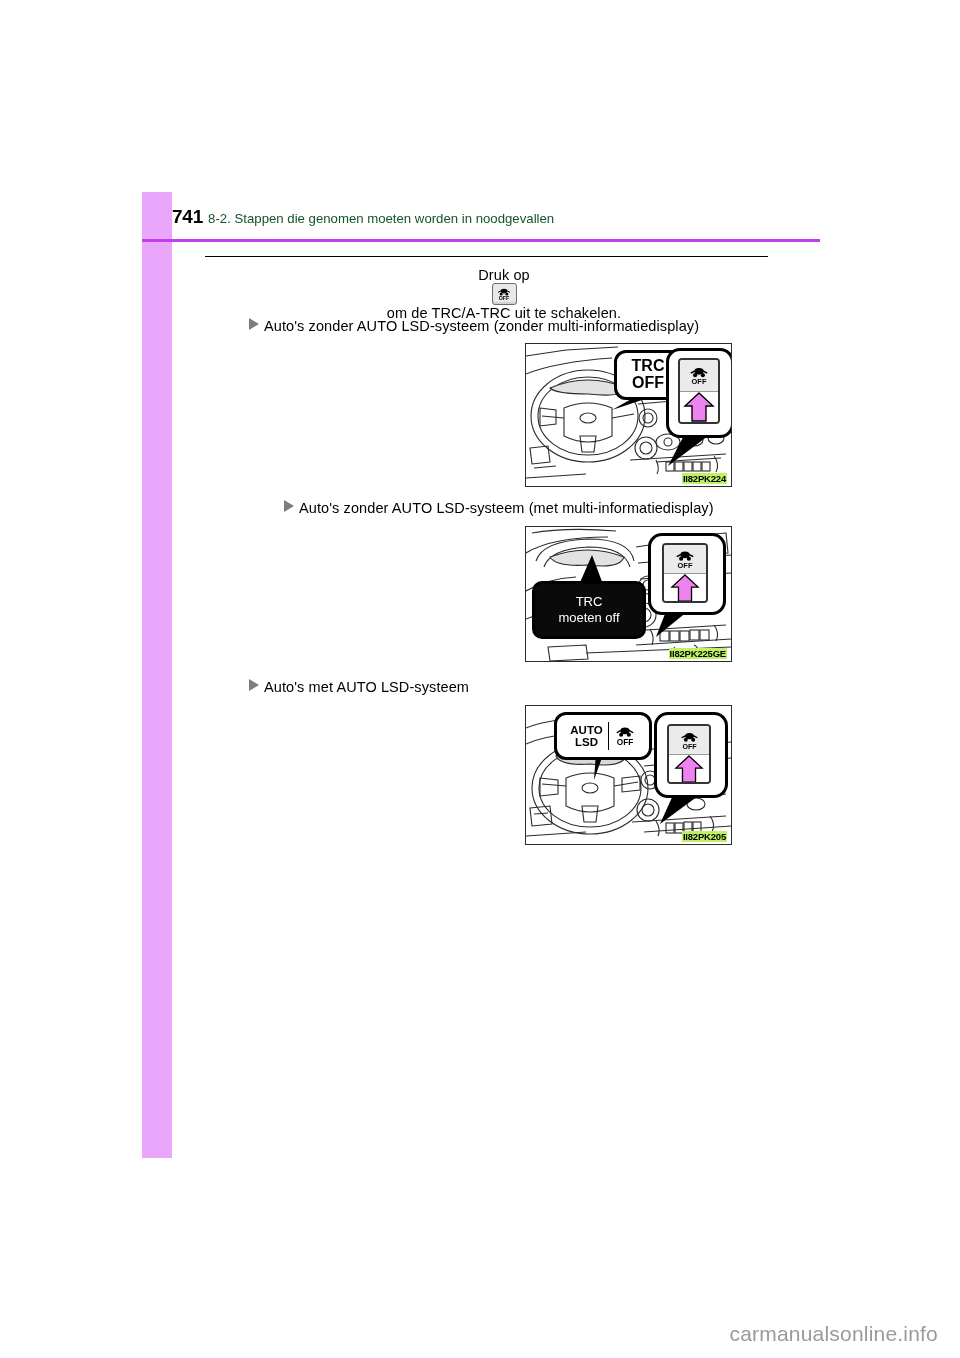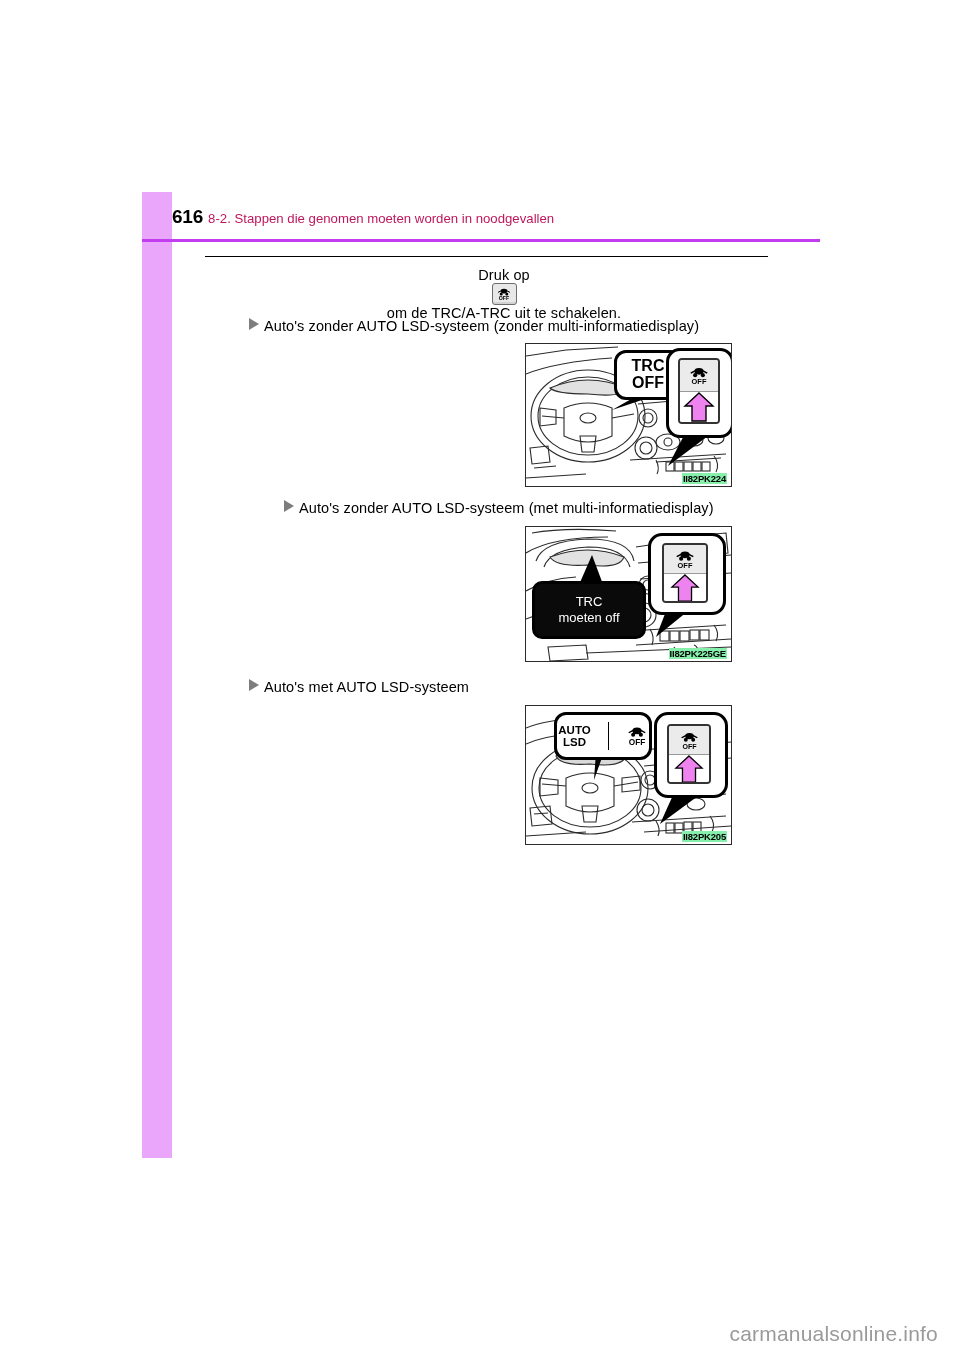--- a/index.html
+++ b/index.html
@@ -36,21 +36,21 @@
   }
   .page-number {
     font-size: 19px;
     font-weight: bold;
     letter-spacing: -0.2px;
     margin-right: 5px;
   }
   .header-title {
     font-size: 13.2px;
     font-weight: normal;
-    color: #be185d;
+    color: #14532d;
   }
   .header-rule {
     position: absolute;
     left: 142px;
     top: 239px;
     width: 678px;
     height: 3px;
     background: #c33df0;
   }
 
@@ -141,21 +141,21 @@
   #fig2 { left: 525px; top: 526px; width: 205px; height: 134px; }
   #fig3 { left: 525px; top: 705px; width: 205px; height: 138px; }
 
   .fig-code {
     position: absolute;
     right: 4px;
     bottom: 2px;
     font-size: 9.5px;
     font-weight: bold;
     letter-spacing: -0.2px;
-    background: #86efac;
+    background: #bef264;
     padding: 0 1px;
     z-index: 20;
   }
   .fig-svg { position: absolute; inset: 0; width: 100%; height: 100%; }
 
   
   .bubble {
     position: absolute;
     background: #fff;
     border: 3px solid #000;
@@ -228,21 +228,21 @@
     letter-spacing: 0.2px;
     text-align: center;
   }
 </style>
 </head>
 <body>
 
 <div class="side-bar"></div>
 
 <div class="page-header">
-  <span class="page-number">616</span>
+  <span class="page-number">741</span>
   <span class="header-title">8-2. Stappen die genomen moeten worden in noodgevallen</span>
 </div>
 <div class="header-rule"></div>
 
 <div class="content">
 
   <div class="thin-rule"></div>
 
 
   <div class="instr-line">
@@ -478,21 +478,21 @@
       <path d="M4 102 L24 100 L26 118 L6 120 Z"></path>
       <path d="M8 108 L22 107"></path>
       <path d="M0 130 L60 126"></path>
       <path d="M118 126 L205 120"></path>
       <path d="M150 94 L200 88"></path>
       <ellipse cx="170" cy="98" rx="9" ry="6"></ellipse>
     </g>
   </svg>
 
   <div class="bubble" style="left:28px;top:6px;width:92px;height:42px;">
-    <div style="display:flex;align-items:center;gap:17px;">
+    <div style="display:flex;align-items:center;gap:5px;">
       <div style="font-size:11.5px;text-align:center;">
         <div>AUTO</div>
         <div>LSD</div>
       </div>
       <div style="width:1px;height:28px;background:#000;"></div>
       <svg width="22" height="24" viewBox="0 0 16 16">
         <ellipse cx="8" cy="4.3" rx="3.3" ry="2.4" fill="#000"></ellipse>
         <circle cx="5.2" cy="7.1" r="1.5" fill="#000"></circle>
         <circle cx="10.8" cy="7.1" r="1.5" fill="#000"></circle>
         <path d="M2 5.6 Q8 1.4 14 5.6" stroke="#000" stroke-width="1" fill="none"></path>

